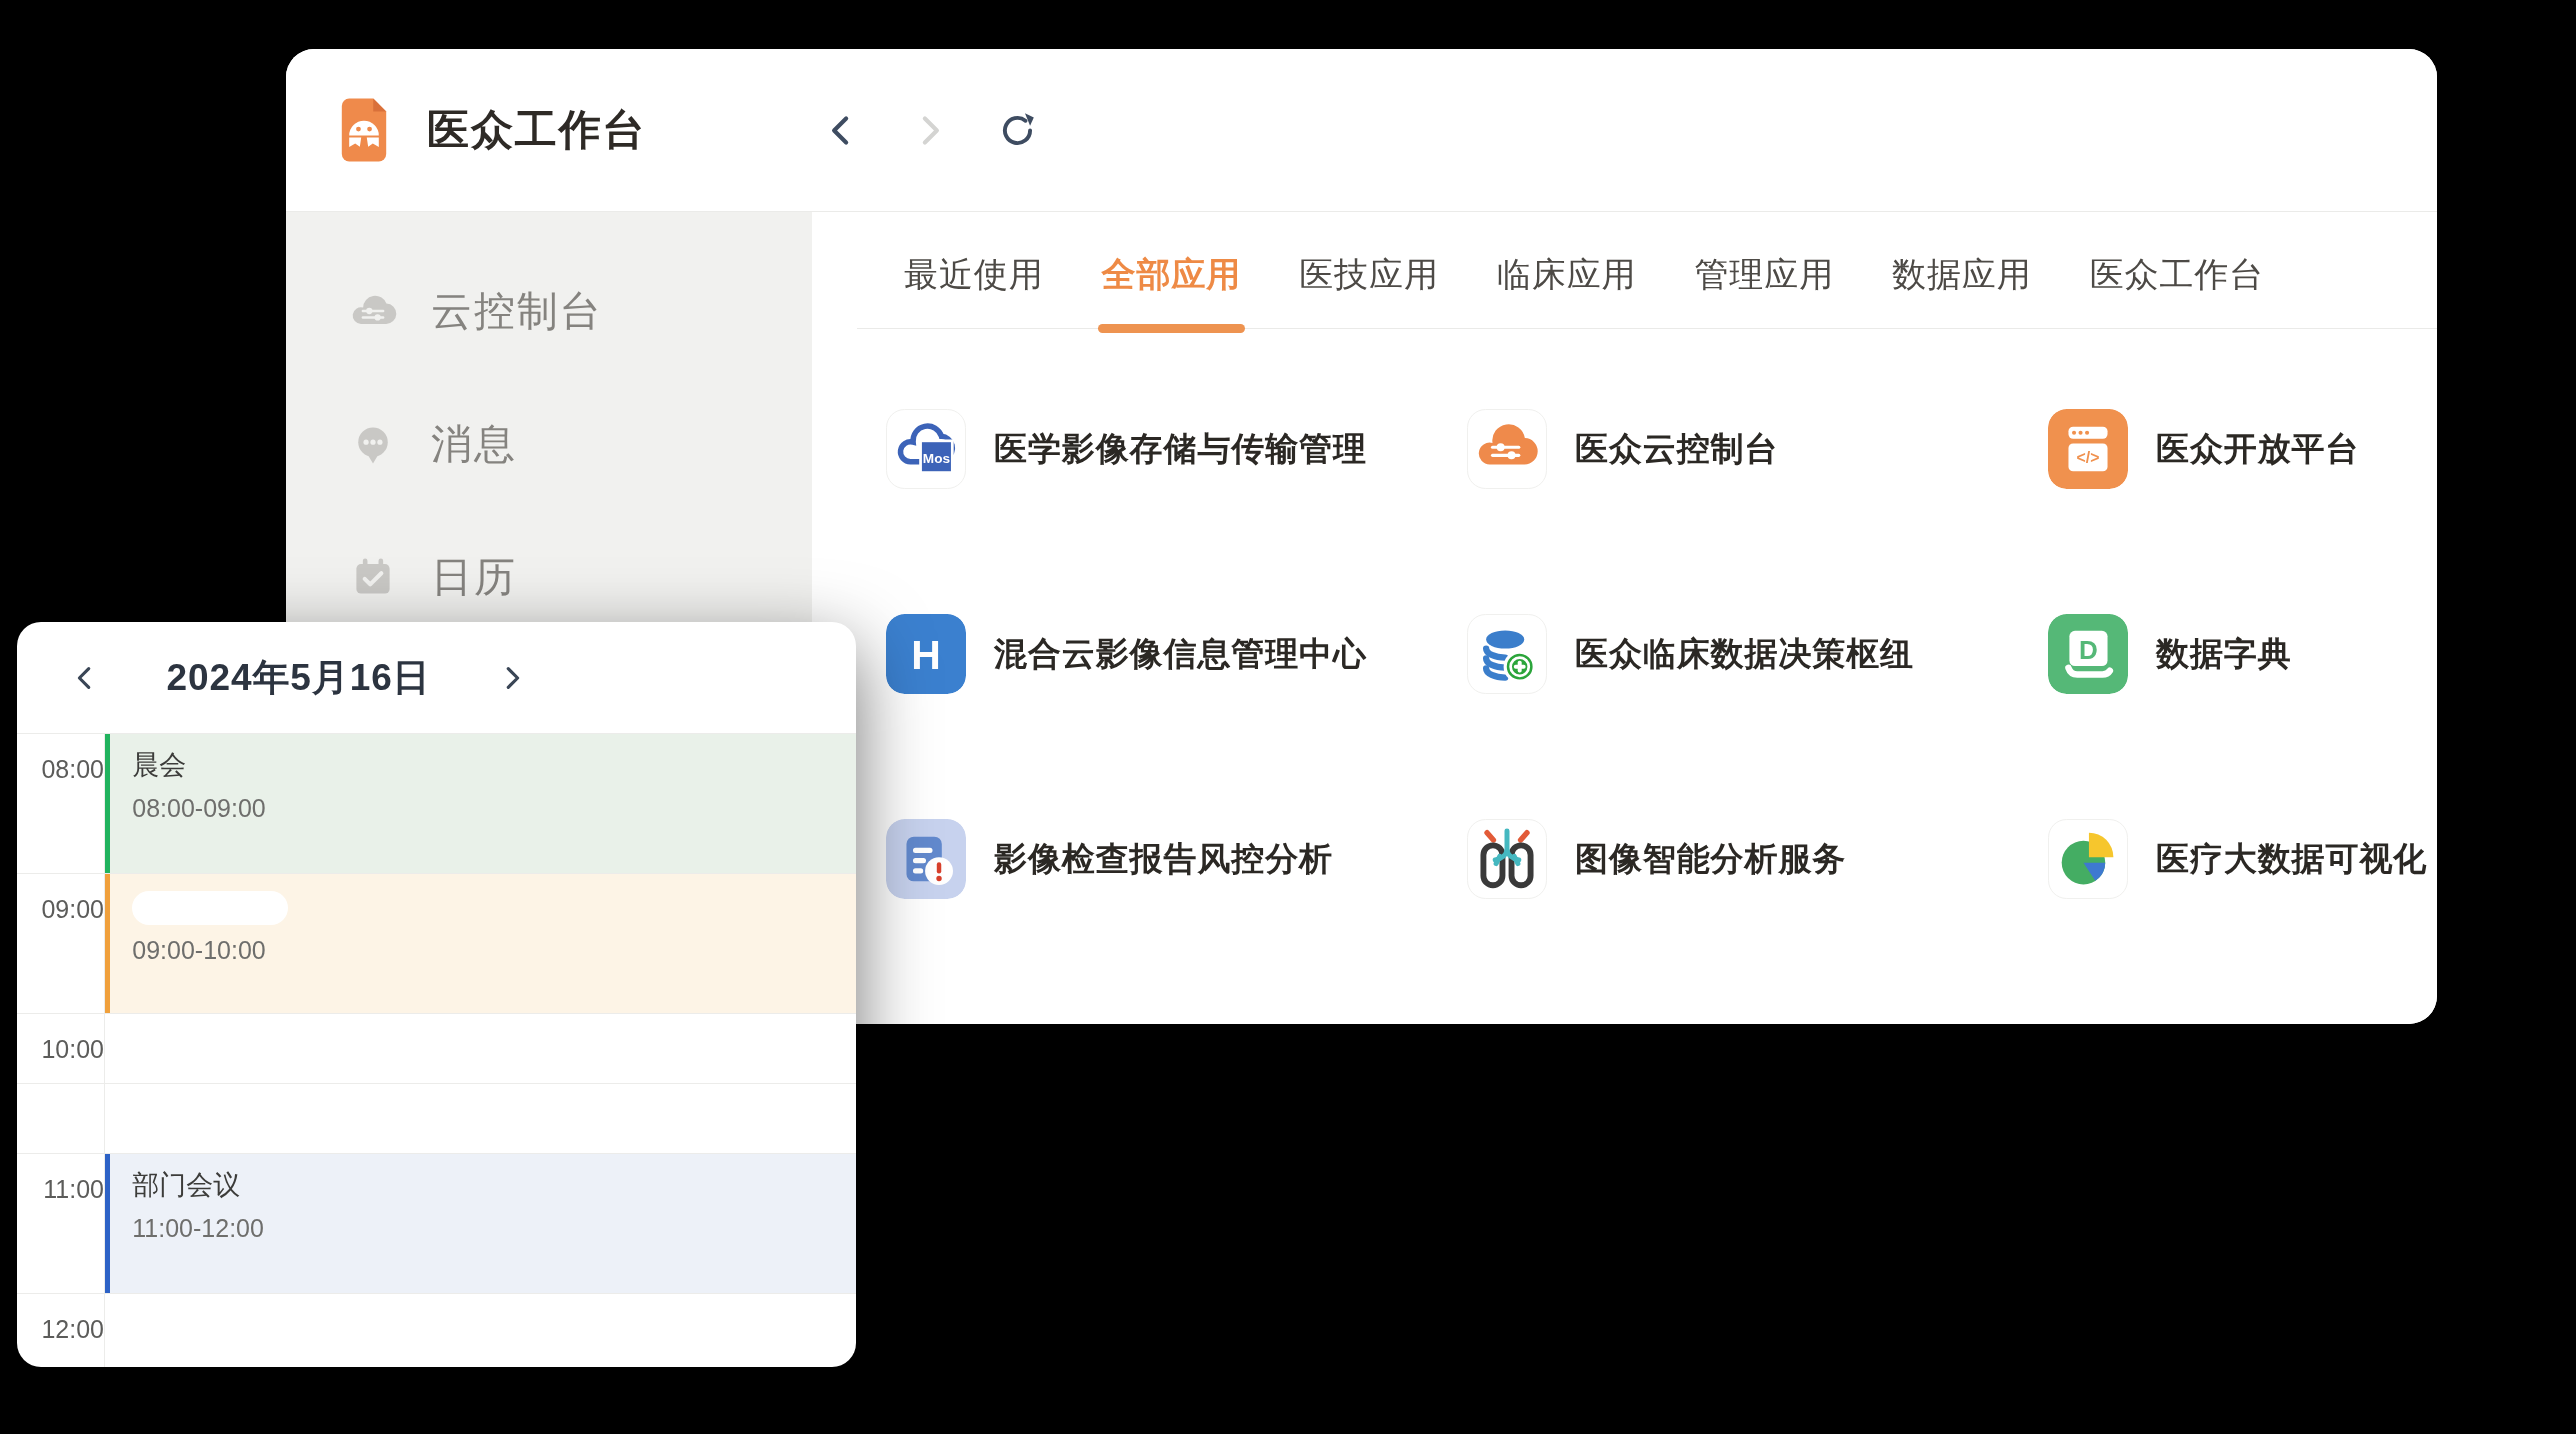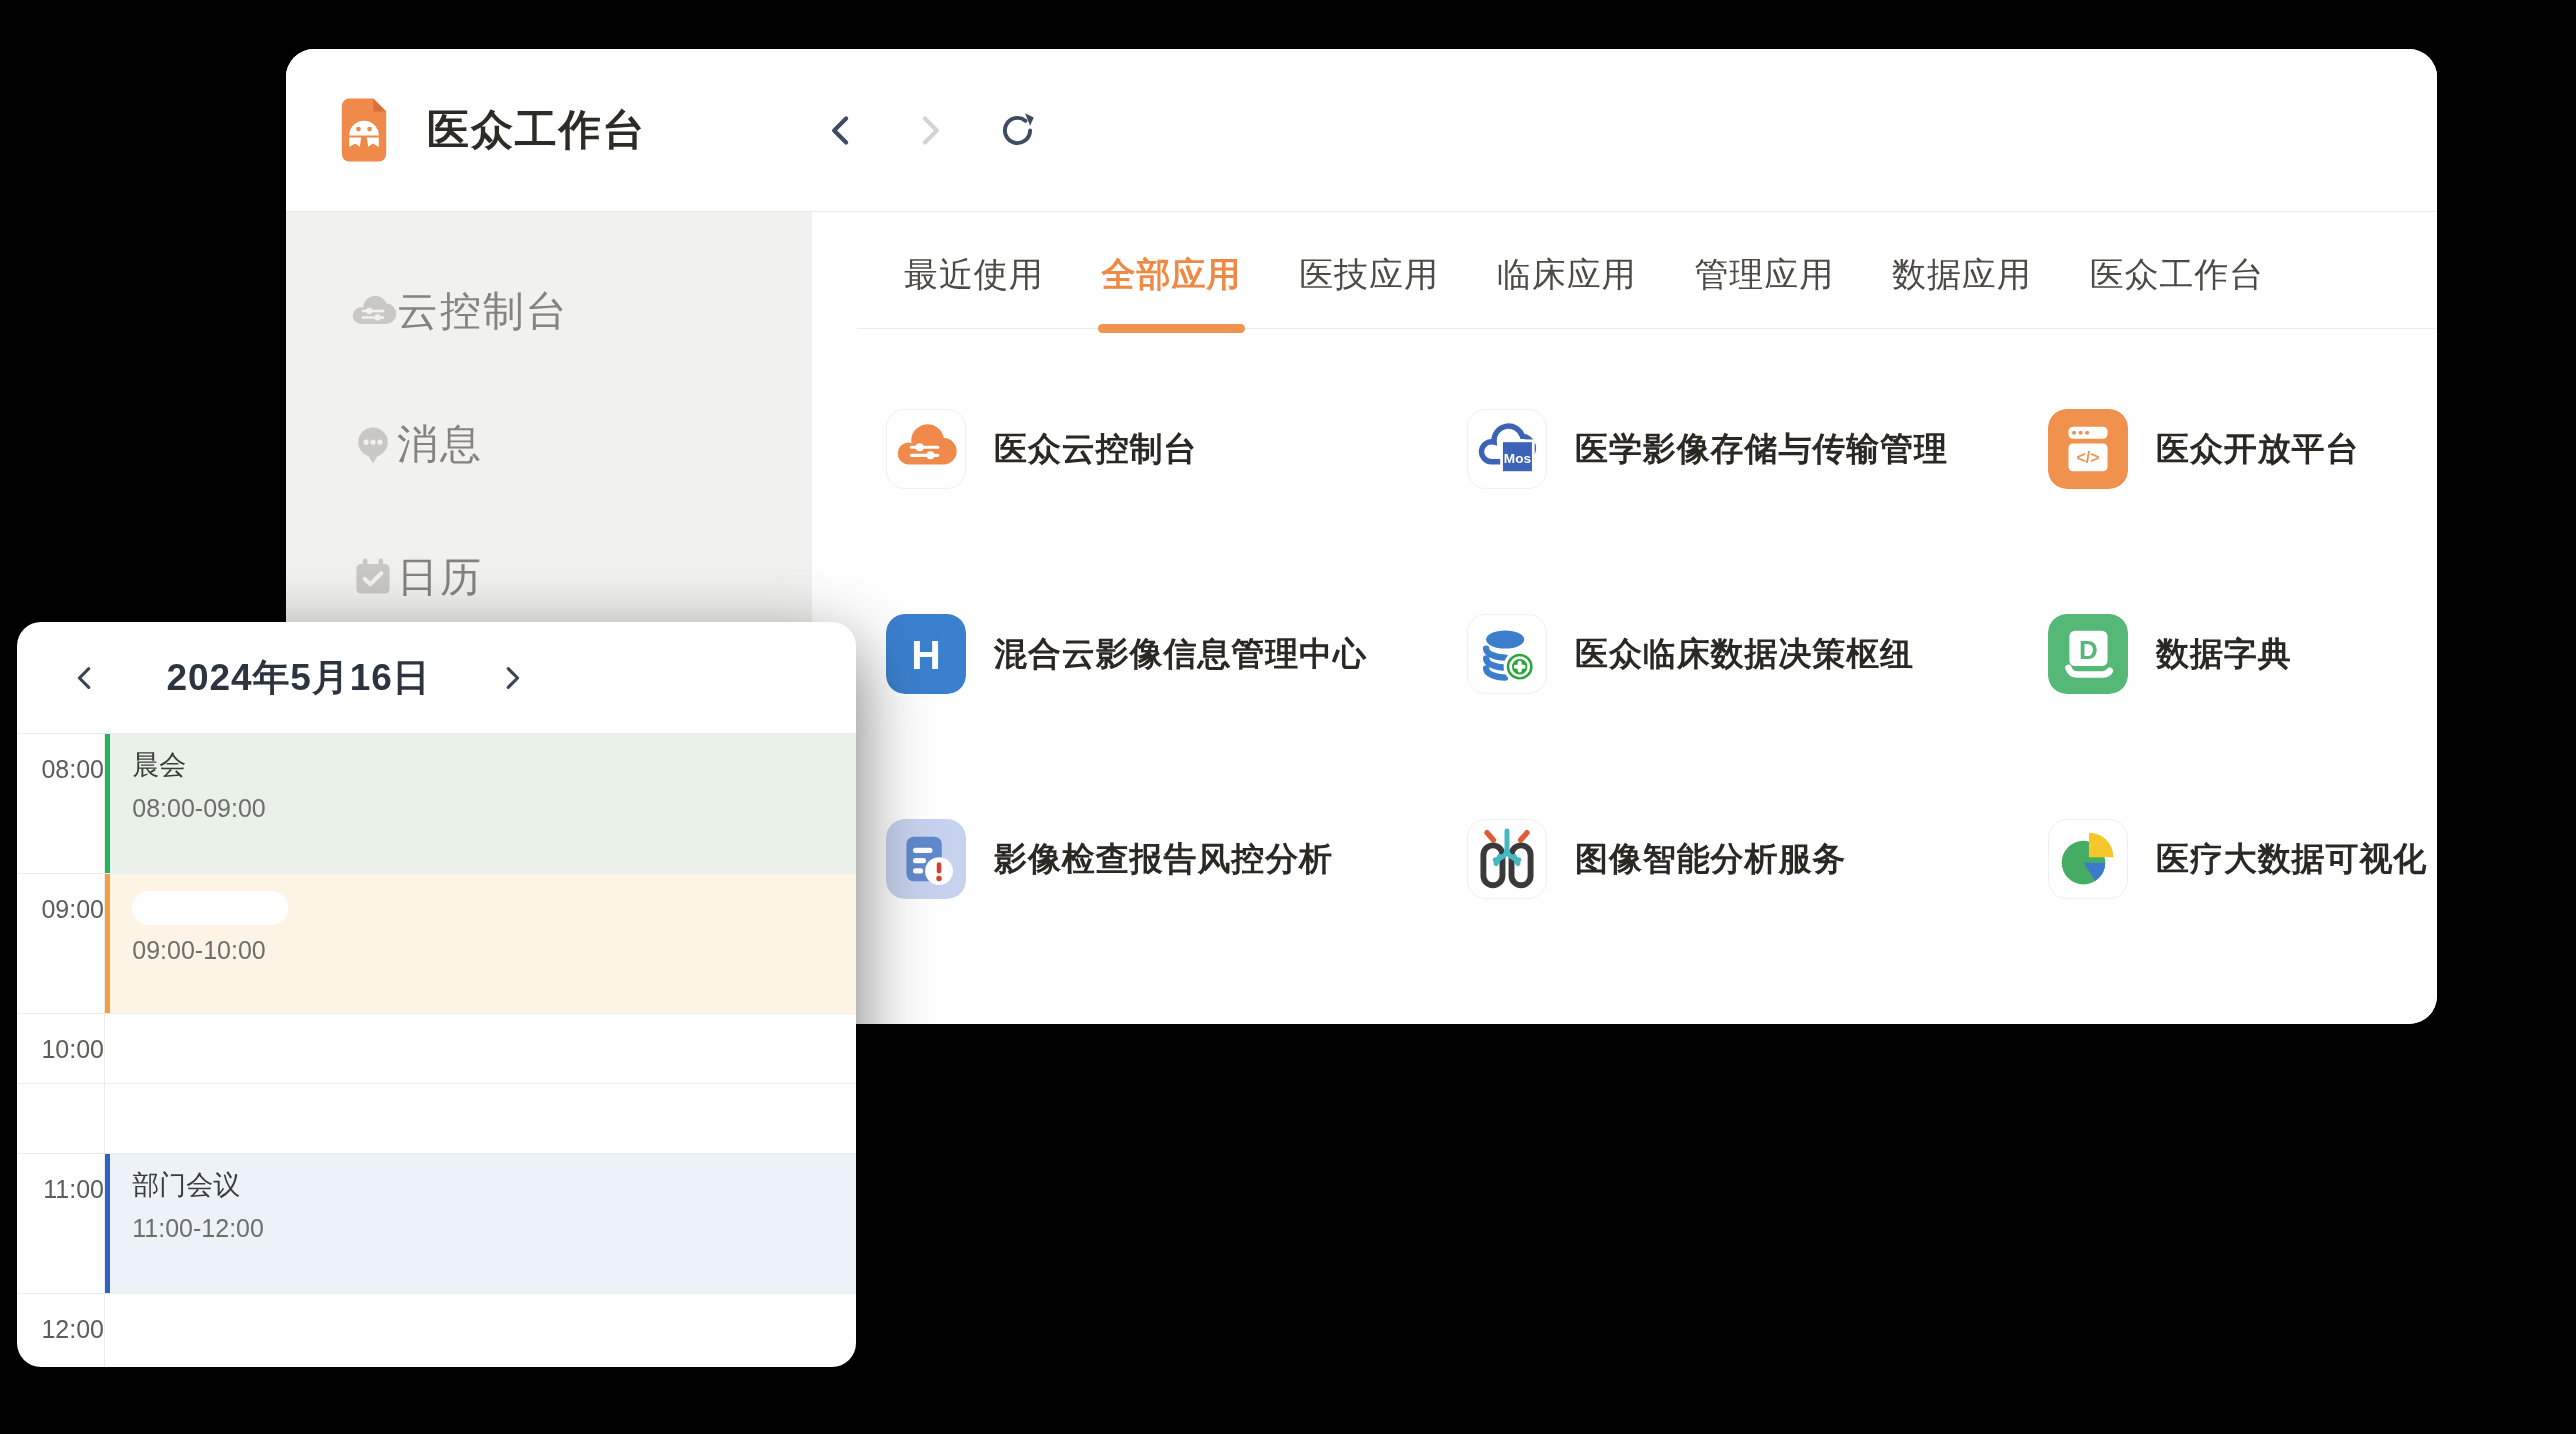--- a/index.html
+++ b/index.html
@@ -21,21 +21,21 @@
   }
   .logo{width:74px;height:74px;flex:0 0 auto;}
   .win-title{margin-left:26px;font-size:42px;font-weight:700;color:#2e2a26;letter-spacing:1.9px;}
   .nav-group{position:absolute;left:535px;top:0;height:163px;display:flex;align-items:center;gap:47px;}
   .nav-btn{width:41px;height:41px;display:flex;align-items:center;justify-content:center;cursor:pointer;background:none;border:none;padding:0;}
 
   .win-body{display:flex;height:812px;}
 
   
   .sidebar{width:526px;background:#f1f1ef;box-sizing:border-box;padding-top:71px;flex:0 0 auto;}
-  .side-item{height:56px;margin-bottom:77px;display:flex;align-items:center;padding-left:63px;cursor:pointer;}
+  .side-item{height:56px;margin-bottom:77px;display:flex;align-items:center;padding-left:63px;gap:34px;cursor:pointer;}
   .side-item .s-icon{width:48px;height:48px;flex:0 0 auto;}
   .side-item .s-label{font-size:41px;color:#85837f;letter-spacing:1.9px;}
 
   
   .content{flex:1;background:#fff;box-sizing:border-box;}
   .tabs{
     display:flex;align-items:flex-end;height:117px;box-sizing:border-box;
     margin:0 32px 0 45px;border-bottom:0.9px solid #eaeae8;padding-left:47px;gap:58px;
   }
   .tab{position:relative;font-size:34px;color:#4d4a46;padding-bottom:30px;cursor:pointer;letter-spacing:0.9px;white-space:nowrap;}
@@ -153,38 +153,38 @@
           <div class="tab">临床应用</div>
           <div class="tab">管理应用</div>
           <div class="tab">数据应用</div>
           <div class="tab">医众工作台</div>
         </div>
 
         <div class="apps">
 
           <div class="app">
             <svg class="app-icon card" viewBox="0 0 86 86">
+              <path d="M58 57H26a11 11 0 1 1 2.8-21.6A16 16 0 0 1 60 29a13 13 0 0 1 6 24" fill="none" stroke="#3c63b8" stroke-width="6" stroke-linecap="round"></path>
+              <rect x="37" y="34" width="35" height="35" fill="#3c63b8" stroke="#fff" stroke-width="3"></rect>
+              <text x="54.5" y="58" text-anchor="middle" font-size="15" font-weight="bold" fill="#fff">Mos</text>
+            </svg>
+            <span class="app-name">医学影像存储与传输管理</span>
+          </div>
+
+          <div class="app">
+            <svg class="app-icon card" viewBox="0 0 86 86">
               <path d="M62 60H24a12 12 0 1 1 3-23.6A17.5 17.5 0 0 1 62.7 31 14.5 14.5 0 0 1 62 60z" fill="#ef8a4b"></path>
               <g stroke="#fff" stroke-width="3.4" stroke-linecap="round">
                 <line x1="27" y1="41" x2="56" y2="41"></line>
                   <line x1="27" y1="50" x2="56" y2="50"></line>
               </g>
               <circle cx="36" cy="41" r="4.4" fill="#fff"></circle>
                 <circle cx="48" cy="50" r="4.4" fill="#fff"></circle>
             </svg>
             <span class="app-name">医众云控制台</span>
-          </div>
-
-          <div class="app">
-            <svg class="app-icon card" viewBox="0 0 86 86">
-              <path d="M58 57H26a11 11 0 1 1 2.8-21.6A16 16 0 0 1 60 29a13 13 0 0 1 6 24" fill="none" stroke="#3c63b8" stroke-width="6" stroke-linecap="round"></path>
-              <rect x="37" y="34" width="35" height="35" fill="#3c63b8" stroke="#fff" stroke-width="3"></rect>
-              <text x="54.5" y="58" text-anchor="middle" font-size="15" font-weight="bold" fill="#fff">Mos</text>
-            </svg>
-            <span class="app-name">医学影像存储与传输管理</span>
           </div>
 
           <div class="app">
             <svg class="app-icon" viewBox="0 0 86 86">
               <rect width="86" height="86" rx="20" fill="#f0914e"></rect>
               <rect x="22" y="19" width="42" height="13" rx="5" fill="#fff"></rect>
               <circle cx="28" cy="25.5" r="2.2" fill="#f0914e"></circle>
                 <circle cx="35" cy="25.5" r="2.2" fill="#f0914e"></circle>
                 <circle cx="42" cy="25.5" r="2.2" fill="#f0914e"></circle>
               <rect x="22" y="37" width="42" height="30" rx="5" fill="#fff"></rect>

